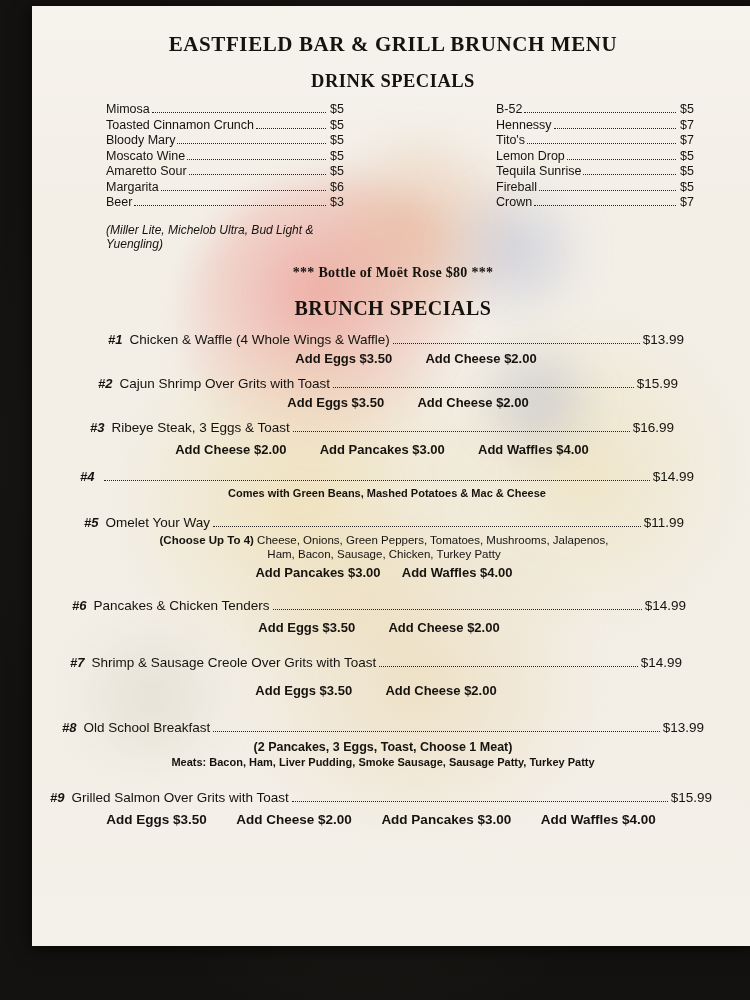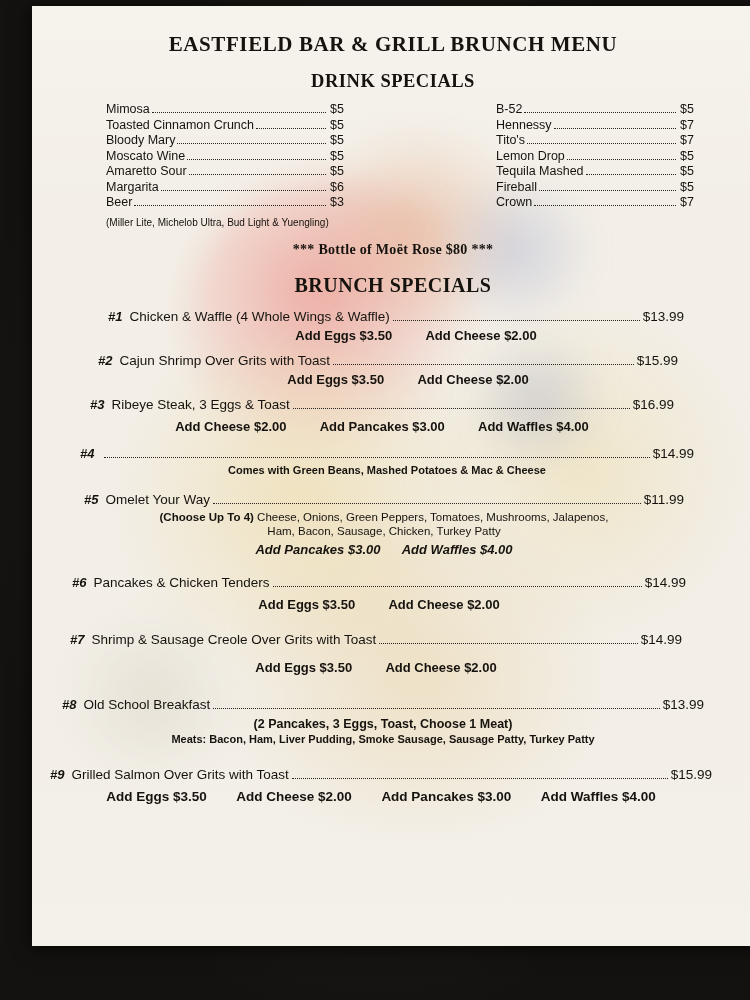--- a/index.html
+++ b/index.html
@@ -108,22 +108,23 @@
   }
   .drink-name { }
   .dots {
     flex: 1;
     border-bottom: 1.5px dotted #2a2520;
     margin: 0 4px 3px 2px;
     min-width: 8px;
   }
   .drink-price { width: 26px; text-align: left; }
   .beer-note {
-    font-size: 10px;
-    margin: 6px 0 0 0;
+    font-size: 12px;
+    margin: 12px 0 0 0;
+    font-style: italic;
   }
   .bottle-line {
     text-align: center;
     font-family: "Liberation Serif", serif;
     font-weight: bold;
     font-size: 14px;
     margin-top: 14px;
     letter-spacing: 0.3px;
   }
 
@@ -246,21 +247,21 @@
             <span class="drink-name">Tito's</span>
             <span class="dots"></span>
             <span class="drink-price">$7</span>
           </div>
           <div class="drink-row">
             <span class="drink-name">Lemon Drop</span>
             <span class="dots"></span>
             <span class="drink-price">$5</span>
           </div>
           <div class="drink-row">
-            <span class="drink-name">Tequila Mashed</span>
+            <span class="drink-name">Tequila Sunrise</span>
             <span class="dots"></span>
             <span class="drink-price">$5</span>
           </div>
           <div class="drink-row">
             <span class="drink-name">Fireball</span>
             <span class="dots"></span>
             <span class="drink-price">$5</span>
           </div>
           <div class="drink-row">
             <span class="drink-name">Crown</span>
@@ -336,21 +337,21 @@
             <span class="sdots"></span>
             <span class="sprice">$11.99</span>
           </div>
           <div class="choose-note">
             <b>(Choose Up To 4)</b>
             <span>Cheese, Onions, Green Peppers, Tomatoes, Mushrooms, Jalapenos,</span>
           </div>
           <div class="choose-note" style="margin-top:0;">
             <span>Ham, Bacon, Sausage, Chicken, Turkey Patty</span>
           </div>
-          <div class="addons" style="margin-top:4px;font-style:italic;">
+          <div class="addons" style="margin-top:4px;">
             <span>Add Pancakes $3.00</span>
             <span class="gap" style="width:14px;"></span>
             <span>Add Waffles $4.00</span>
           </div>
         </div>
 
         <div class="special" style="margin:18px 38px 6px 10px;">
           <div class="special-main">
             <span class="num">#6</span>
             <span class="sname">Pancakes &amp; Chicken Tenders</span>

